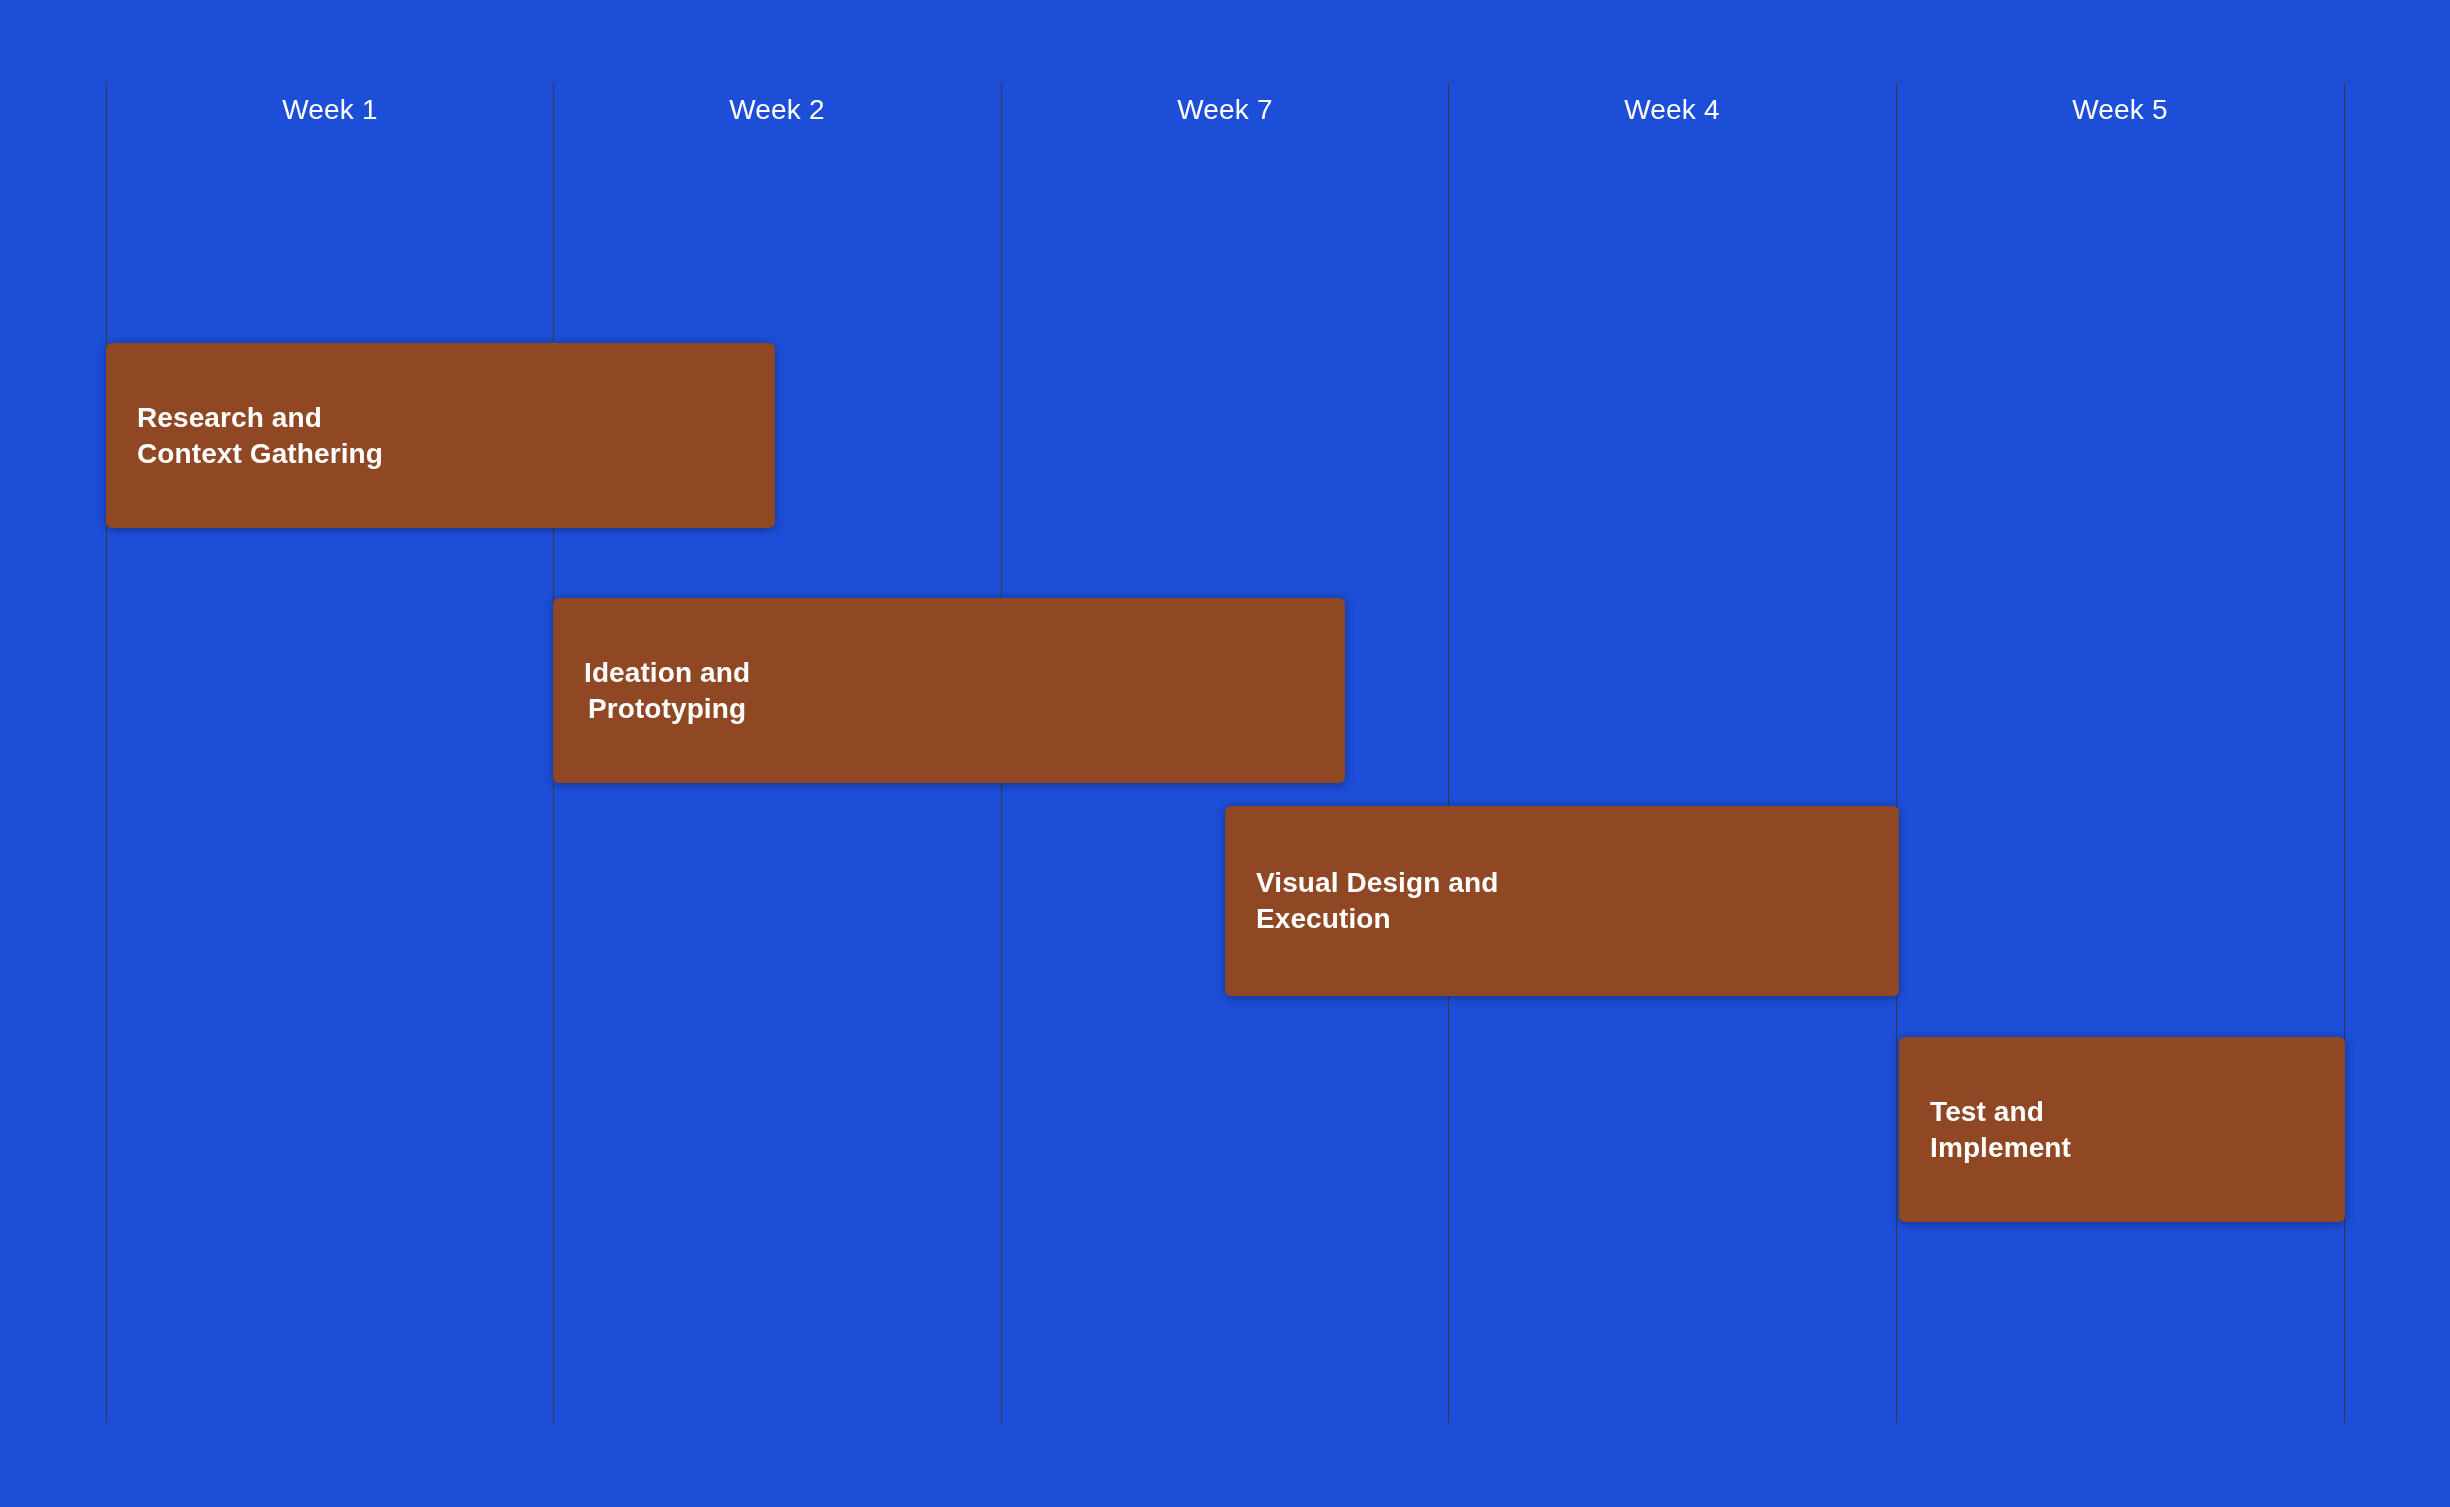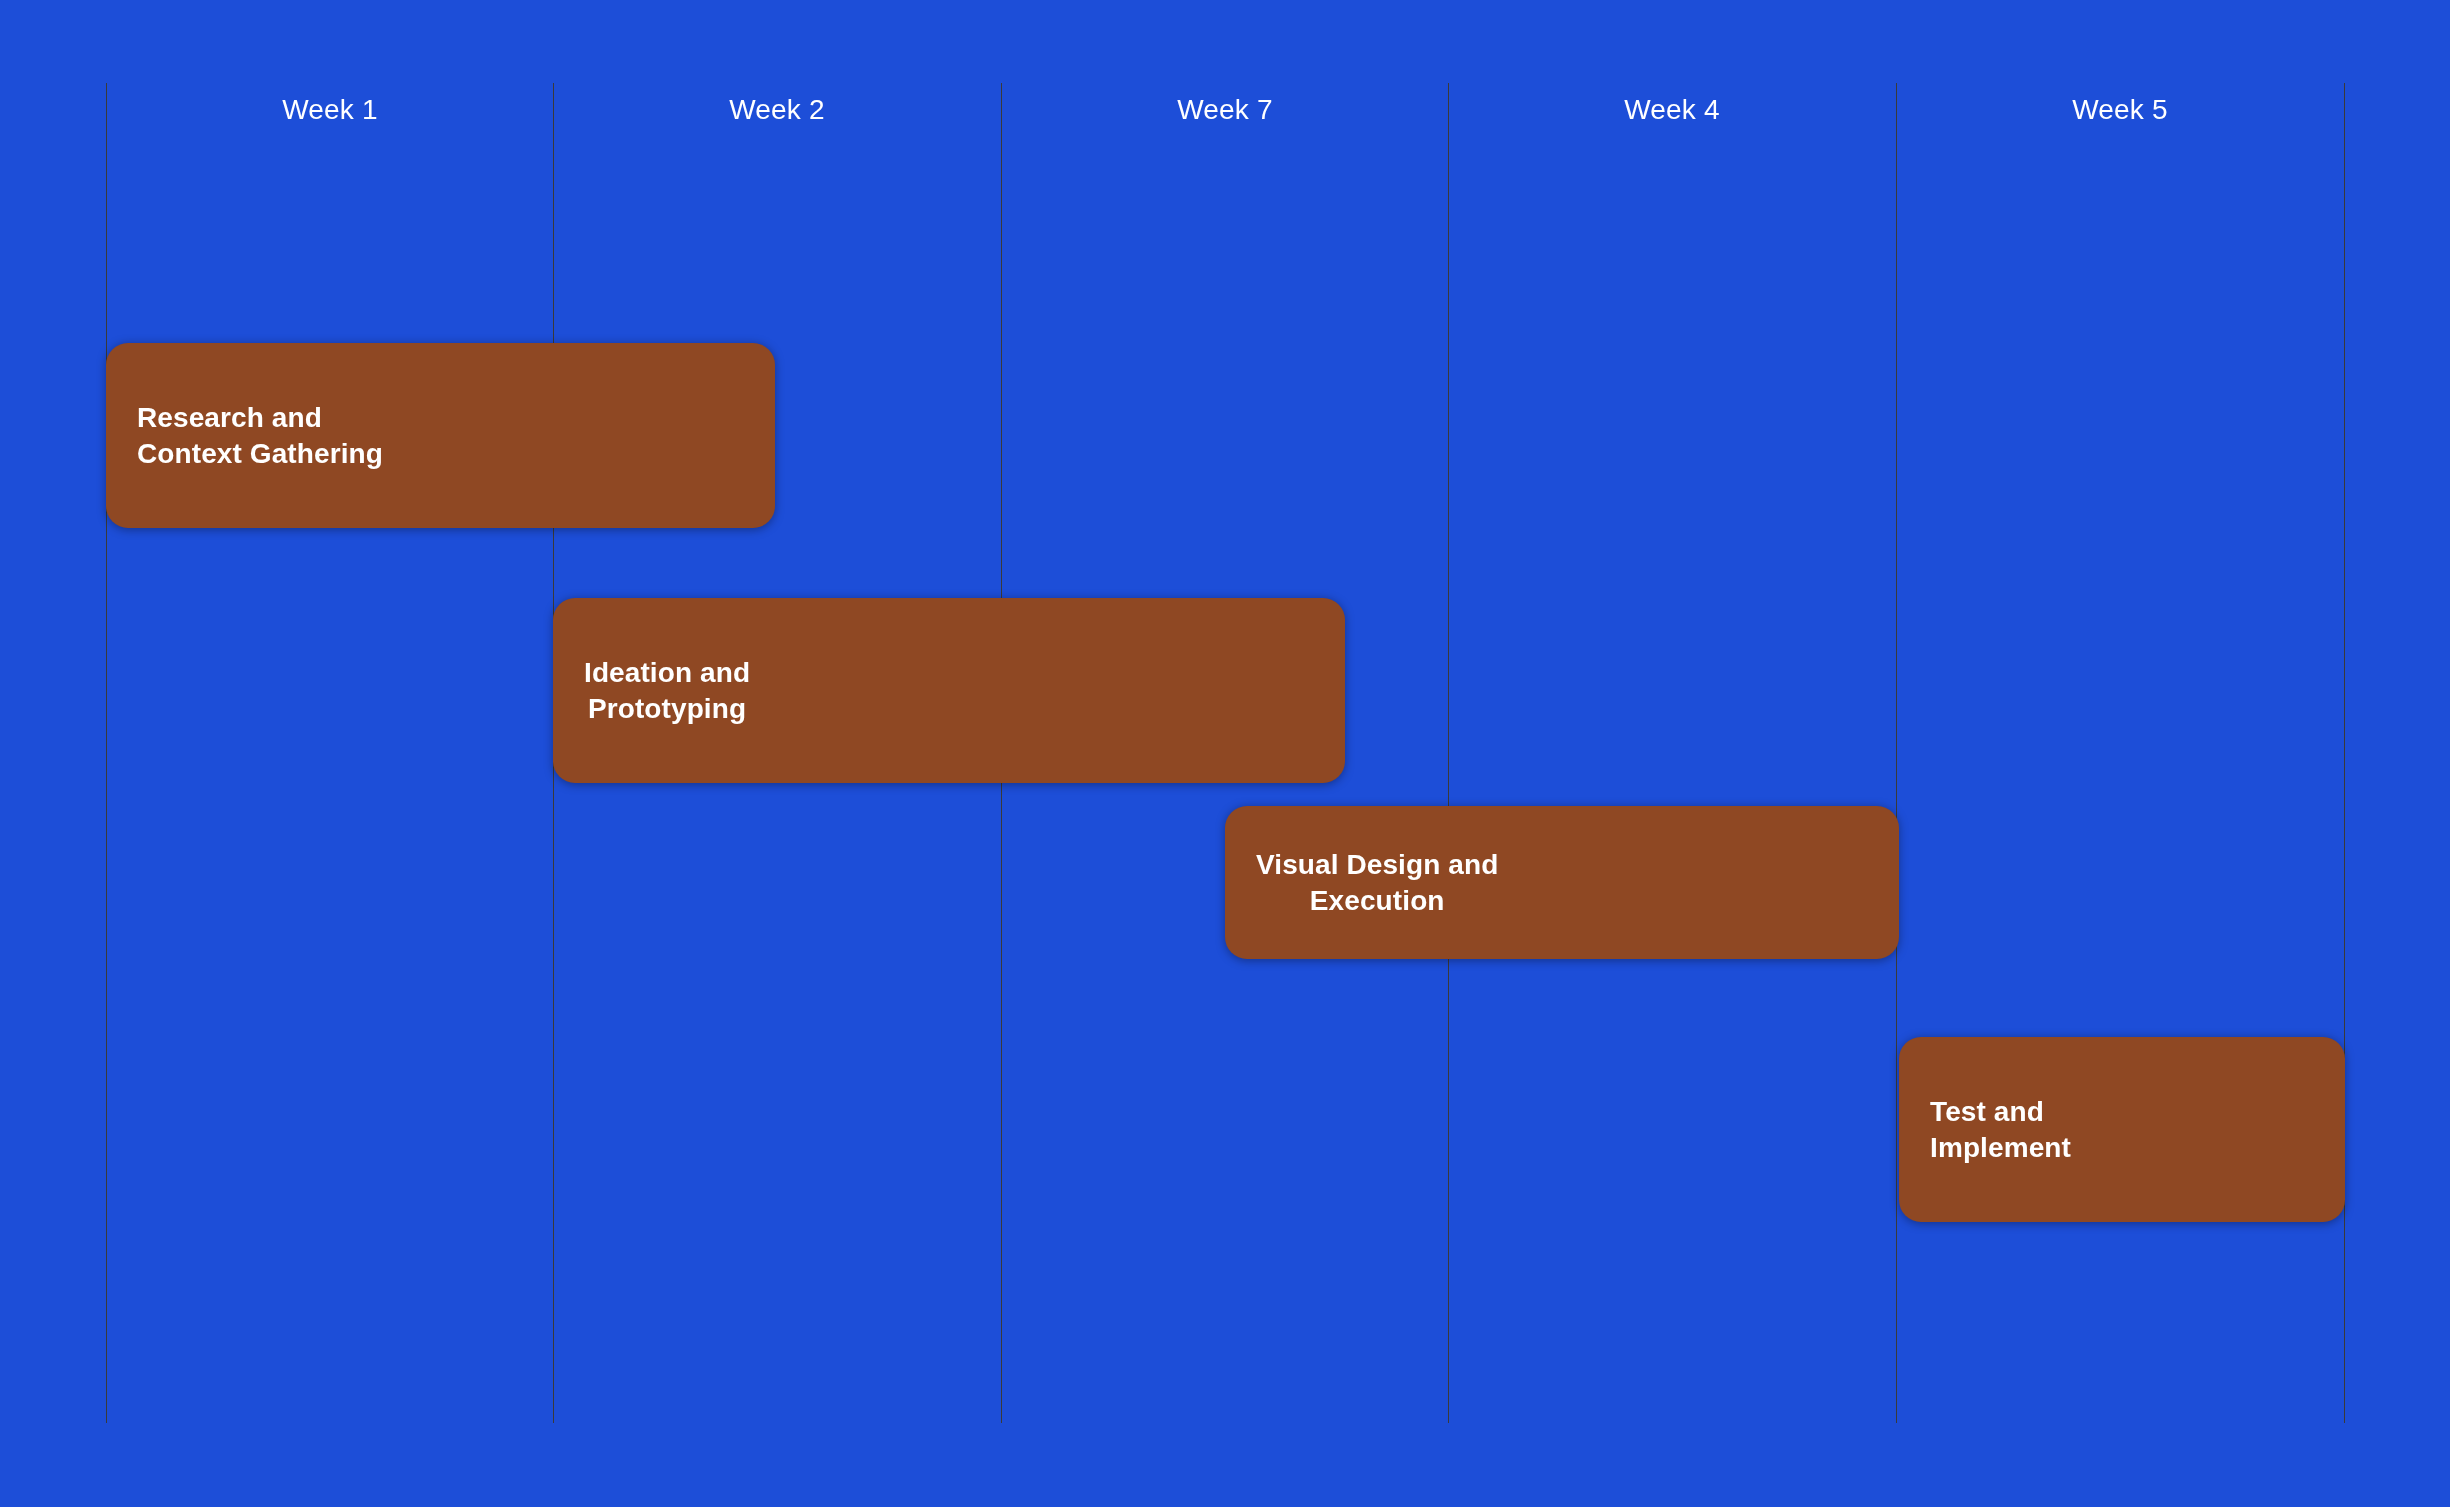--- a/index.html
+++ b/index.html
@@ -47,21 +47,21 @@
     font-size: 28px;
     font-weight: 400;
     color: #ffffff;
     letter-spacing: 0.2px;
     white-space: nowrap;
   }
 
   
   .task-bar {
     position: absolute;
-    border-radius: 22px;
+    border-radius: 6px;
     box-sizing: border-box;
     display: flex;
     align-items: center;
     box-shadow: 0 1.9px 9.4px rgba(0,0,0,0.35);
   }
   .task-label {
     font-size: 28px;
     font-weight: 700;
     line-height: 1.28;
     color: #ffffff;
@@ -94,21 +94,21 @@
   <div class="task-bar" style="left:106px; top:343px; width:669px; height:185px; background:#8f4823;">
     <div class="task-label">Research and
 Context Gathering</div>
   </div>
 
   <div class="task-bar" style="left:553px; top:598px; width:792px; height:185px; background:#8f4823;text-align:center;">
     <div class="task-label">Ideation and
 Prototyping</div>
   </div>
 
-  <div class="task-bar" style="left:1225px; top:806px; width:674px; height:153px; background:#8f4823;text-align:center;">
+  <div class="task-bar" style="left:1225px; top:806px; width:674px; height:190px; background:#8f4823;">
     <div class="task-label">Visual Design and
 Execution</div>
   </div>
 
   <div class="task-bar" style="left:1899px; top:1037px; width:446px; height:185px; background:#8f4823;">
     <div class="task-label">Test and
 Implement</div>
   </div>
 
 </div>

